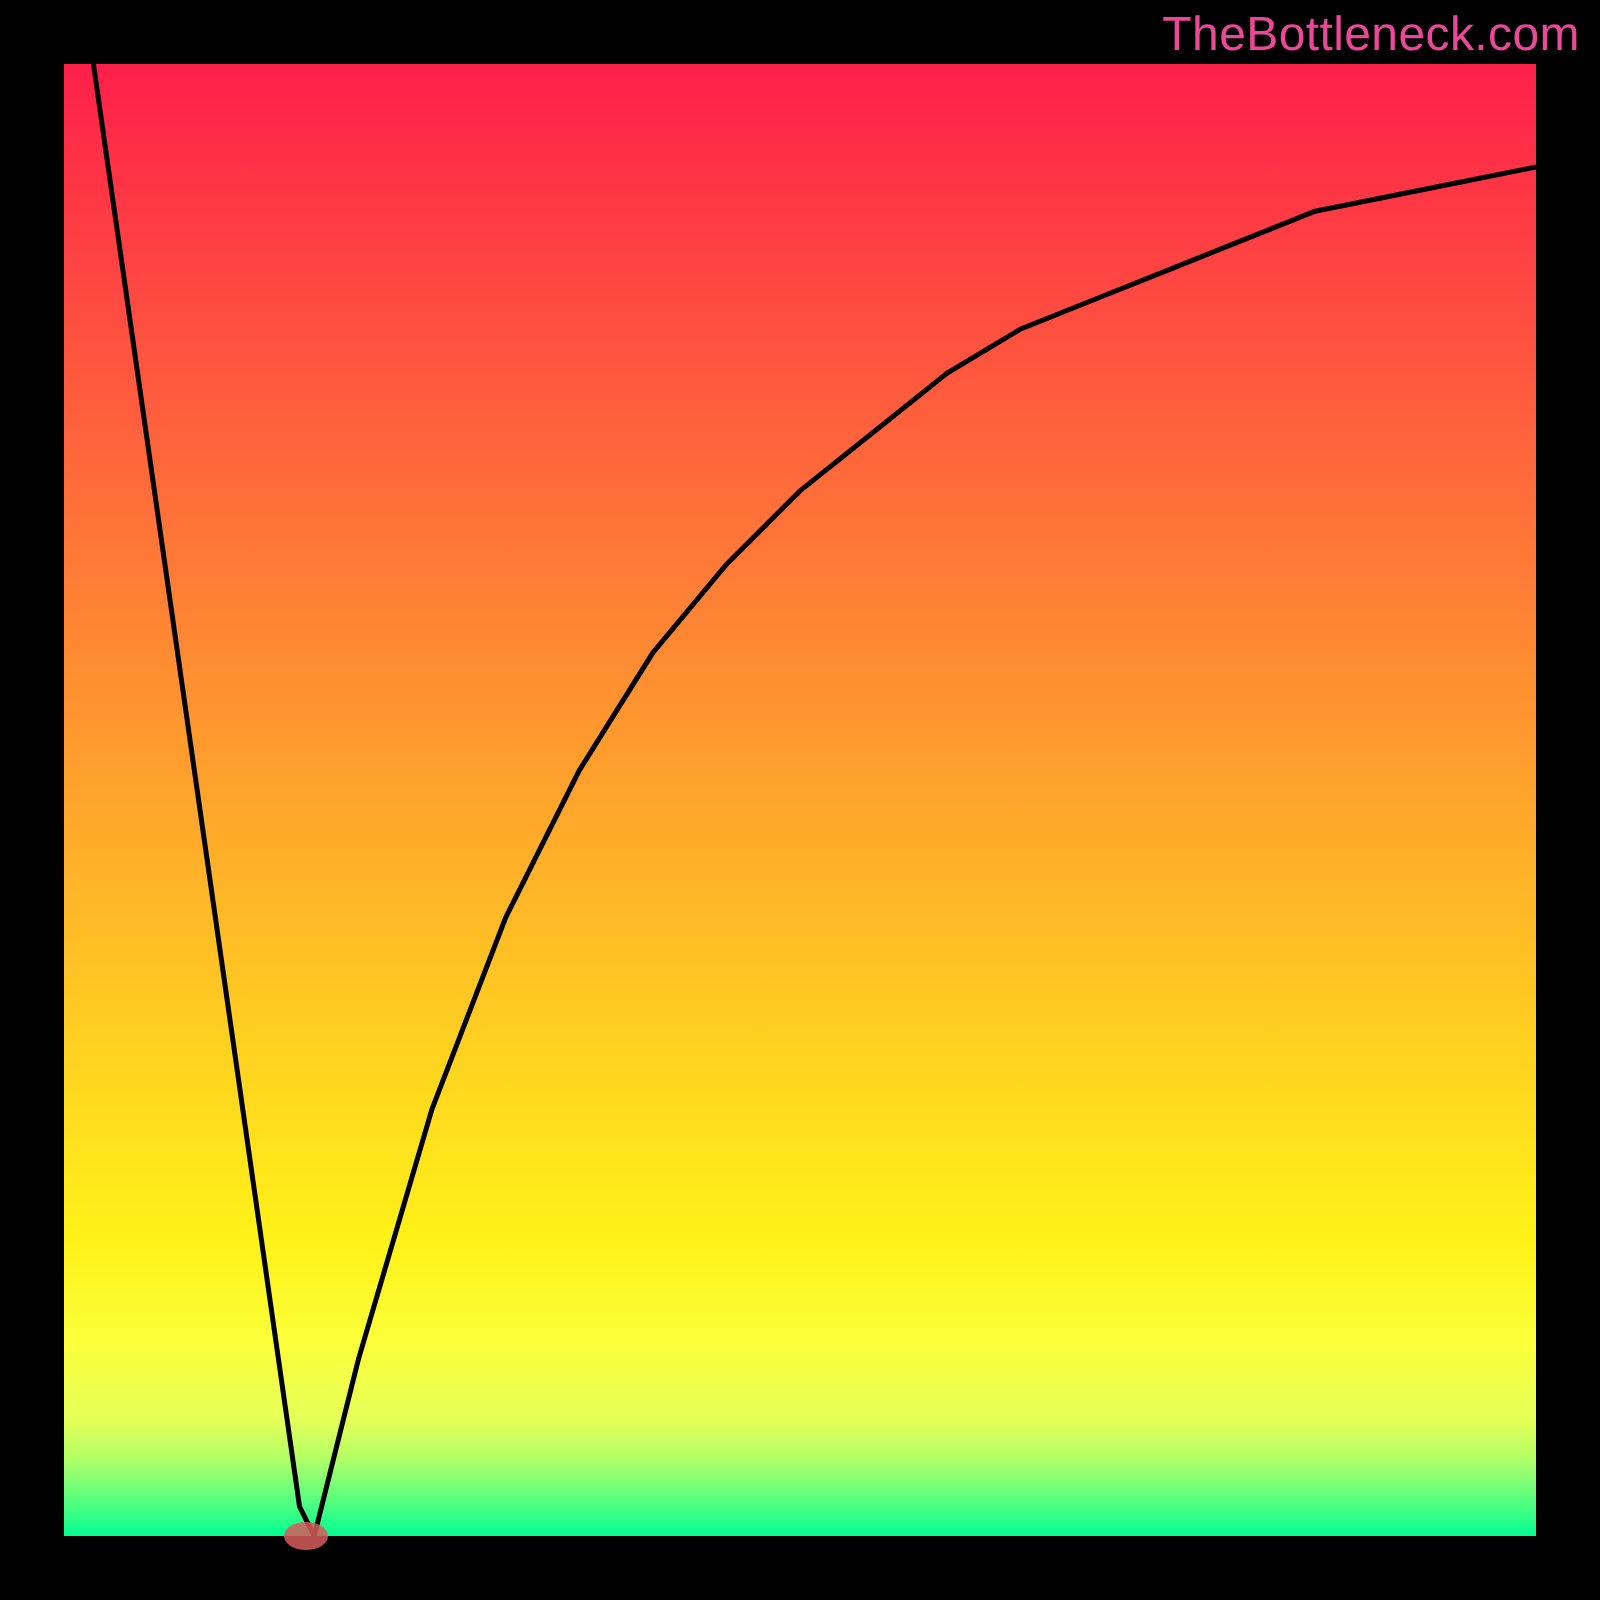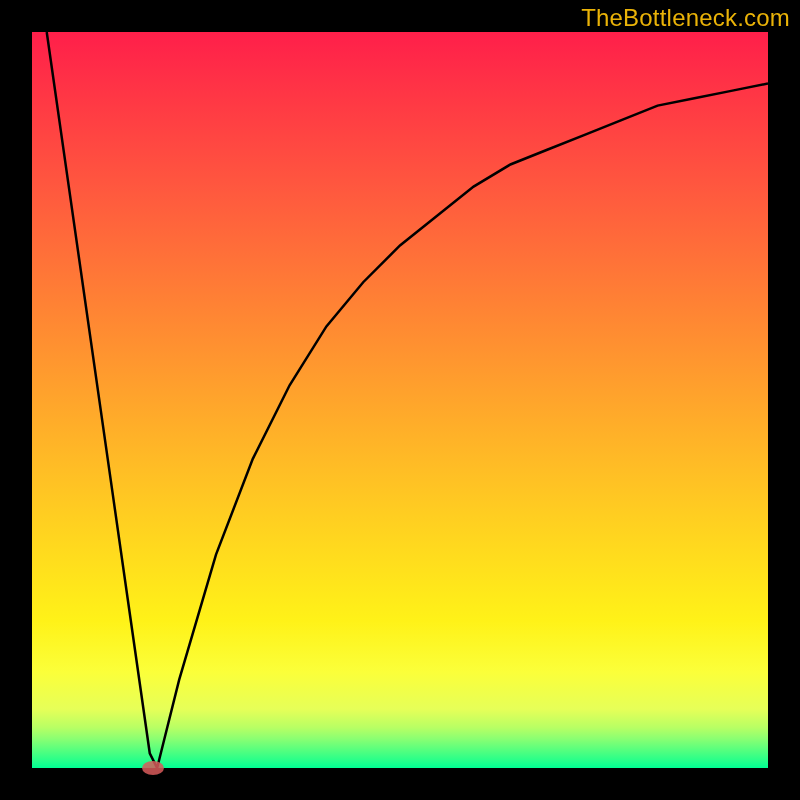--- a/index.html
+++ b/index.html
@@ -42,21 +42,21 @@
       #8bff72 96%,
       #58ff7e 97.5%,
       #26ff8a 99%,
       #00ff93 100%
     );
   }
   .watermark {
     position: absolute;
     top: 4px;
     right: 10px;
-    color: #eab308;
+    color: #ec4899;
     font-size: 24px;
     font-weight: 500;
     letter-spacing: 0.2px;
     user-select: none;
   }
   svg.curve {
     position: absolute;
     top: 0;
     left: 0;
     width: 736px;

